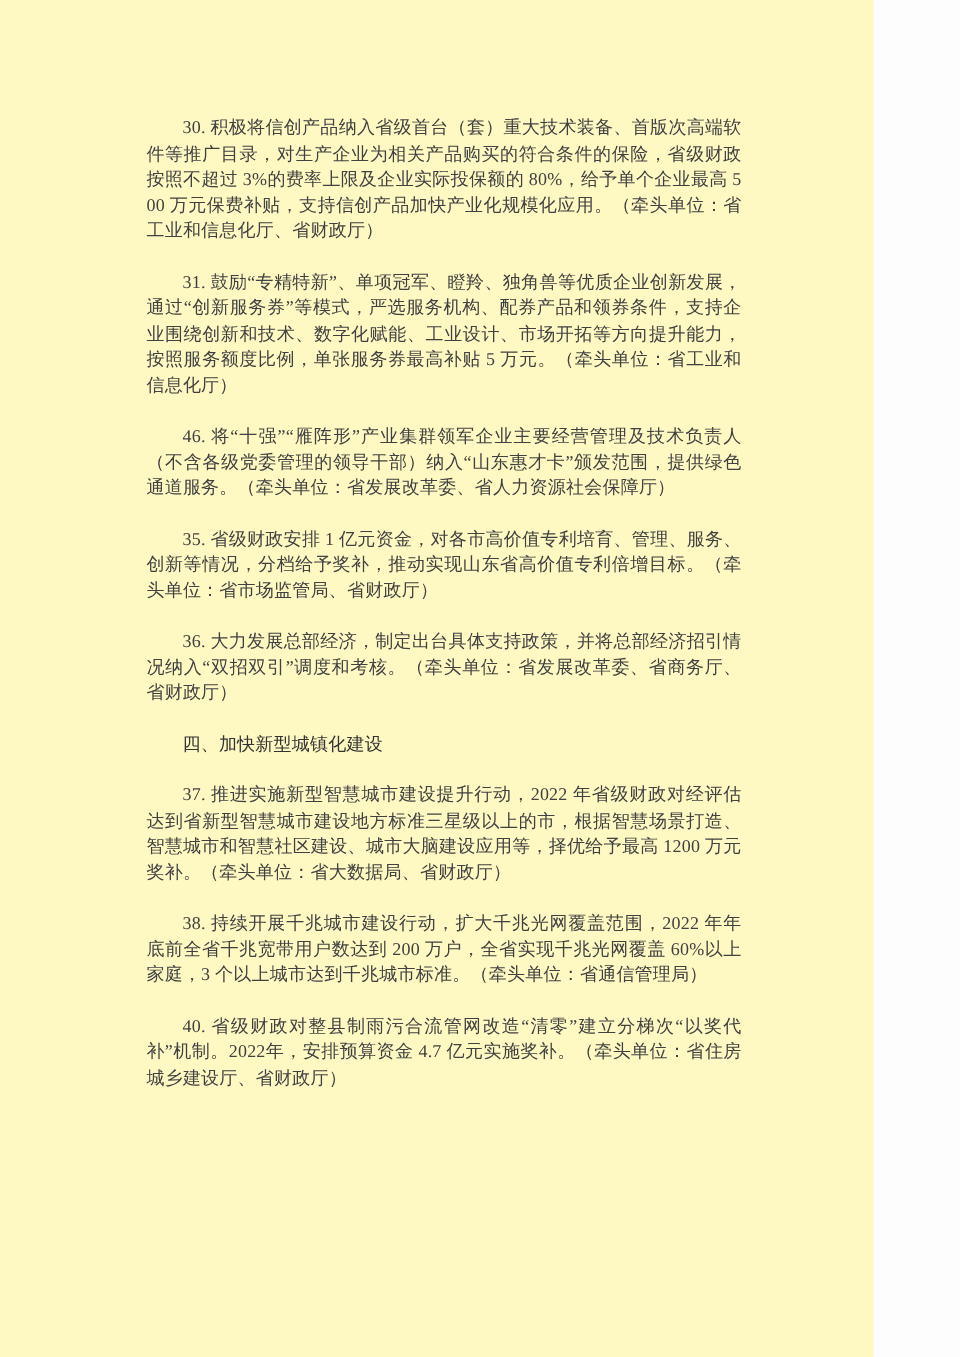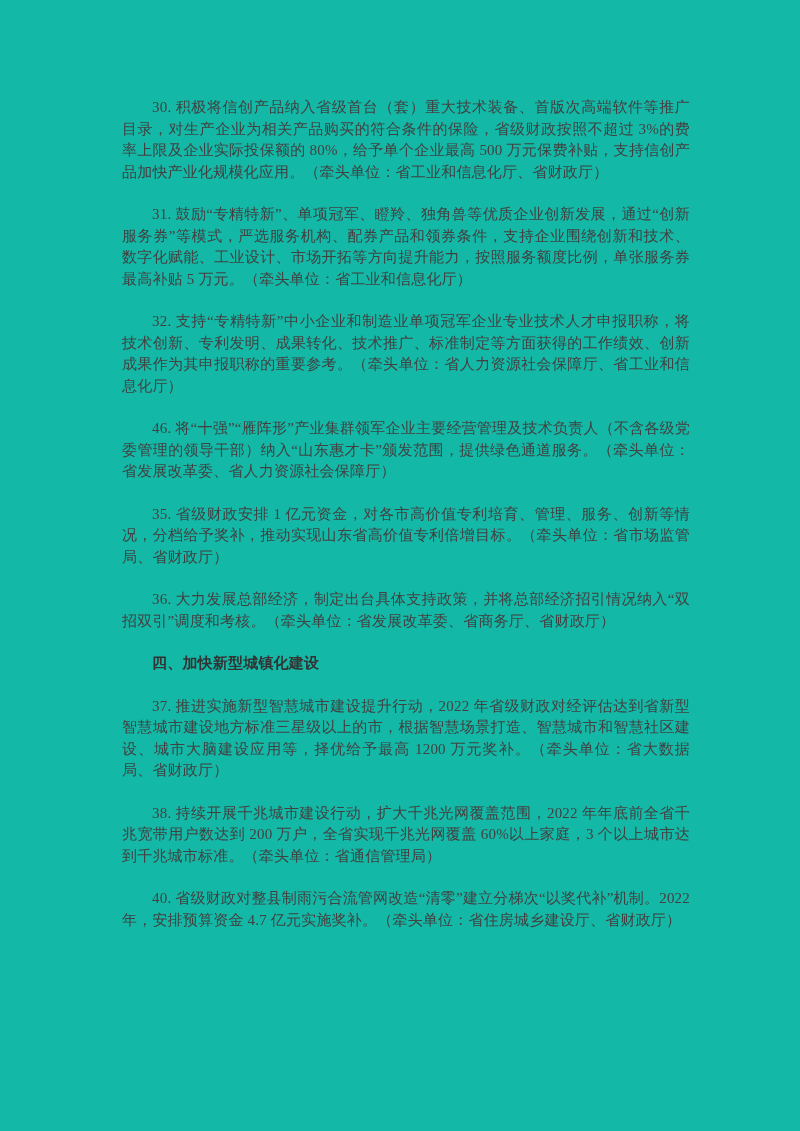--- a/index.html
+++ b/index.html
@@ -8,52 +8,51 @@
   }
   body {
     width: 800px;
     height: 1131px;
     background: #fdfdfd;
     overflow: hidden;
     font-family: "Liberation Serif", "DejaVu Serif", serif;
   }
   .page {
     box-sizing: border-box;
-    width: 800px;
+    width: 728px;
     height: 1131px;
     padding: 97px 110px 0 122px;
-    background: #14b8a6;
+    background: #fef9c3;
   }
   .para {
     margin: 0 0 21px 0;
     font-size: 15px;
     line-height: 21.5px;
     color: #414141;
     text-align: justify;
     text-indent: 2em;
     letter-spacing: 0.2px;
     word-break: break-all;
   }
   .heading {
     margin: 0 0 21px 0;
     font-size: 15px;
     line-height: 21.5px;
     color: #333333;
-    font-weight: bold;
+    font-weight: normal;
     text-indent: 2em;
     letter-spacing: 0.2px;
   }
 </style>
 </head>
 <body>
 
 <div class="page">
   <p class="para">30. 积极将信创产品纳入省级首台（套）重大技术装备、首版次高端软件等推广目录，对生产企业为相关产品购买的符合条件的保险，省级财政按照不超过 3%的费率上限及企业实际投保额的 80%，给予单个企业最高 500 万元保费补贴，支持信创产品加快产业化规模化应用。（牵头单位：省工业和信息化厅、省财政厅）</p>
   <p class="para">31. 鼓励“专精特新”、单项冠军、瞪羚、独角兽等优质企业创新发展，通过“创新服务券”等模式，严选服务机构、配券产品和领券条件，支持企业围绕创新和技术、数字化赋能、工业设计、市场开拓等方向提升能力，按照服务额度比例，单张服务券最高补贴 5 万元。（牵头单位：省工业和信息化厅）</p>
-  <p class="para">32. 支持“专精特新”中小企业和制造业单项冠军企业专业技术人才申报职称，将技术创新、专利发明、成果转化、技术推广、标准制定等方面获得的工作绩效、创新成果作为其申报职称的重要参考。（牵头单位：省人力资源社会保障厅、省工业和信息化厅）</p>
   <p class="para">46. 将“十强”“雁阵形”产业集群领军企业主要经营管理及技术负责人（不含各级党委管理的领导干部）纳入“山东惠才卡”颁发范围，提供绿色通道服务。（牵头单位：省发展改革委、省人力资源社会保障厅）</p>
   <p class="para">35. 省级财政安排 1 亿元资金，对各市高价值专利培育、管理、服务、创新等情况，分档给予奖补，推动实现山东省高价值专利倍增目标。（牵头单位：省市场监管局、省财政厅）</p>
   <p class="para">36. 大力发展总部经济，制定出台具体支持政策，并将总部经济招引情况纳入“双招双引”调度和考核。（牵头单位：省发展改革委、省商务厅、省财政厅）</p>
   <h3 class="heading">四、加快新型城镇化建设</h3>
   <p class="para">37. 推进实施新型智慧城市建设提升行动，2022 年省级财政对经评估达到省新型智慧城市建设地方标准三星级以上的市，根据智慧场景打造、智慧城市和智慧社区建设、城市大脑建设应用等，择优给予最高 1200 万元奖补。（牵头单位：省大数据局、省财政厅）</p>
   <p class="para">38. 持续开展千兆城市建设行动，扩大千兆光网覆盖范围，2022 年年底前全省千兆宽带用户数达到 200 万户，全省实现千兆光网覆盖 60%以上家庭，3 个以上城市达到千兆城市标准。（牵头单位：省通信管理局）</p>
   <p class="para">40. 省级财政对整县制雨污合流管网改造“清零”建立分梯次“以奖代补”机制。2022年，安排预算资金 4.7 亿元实施奖补。（牵头单位：省住房城乡建设厅、省财政厅）</p>
 </div>
 
 </body></html>

